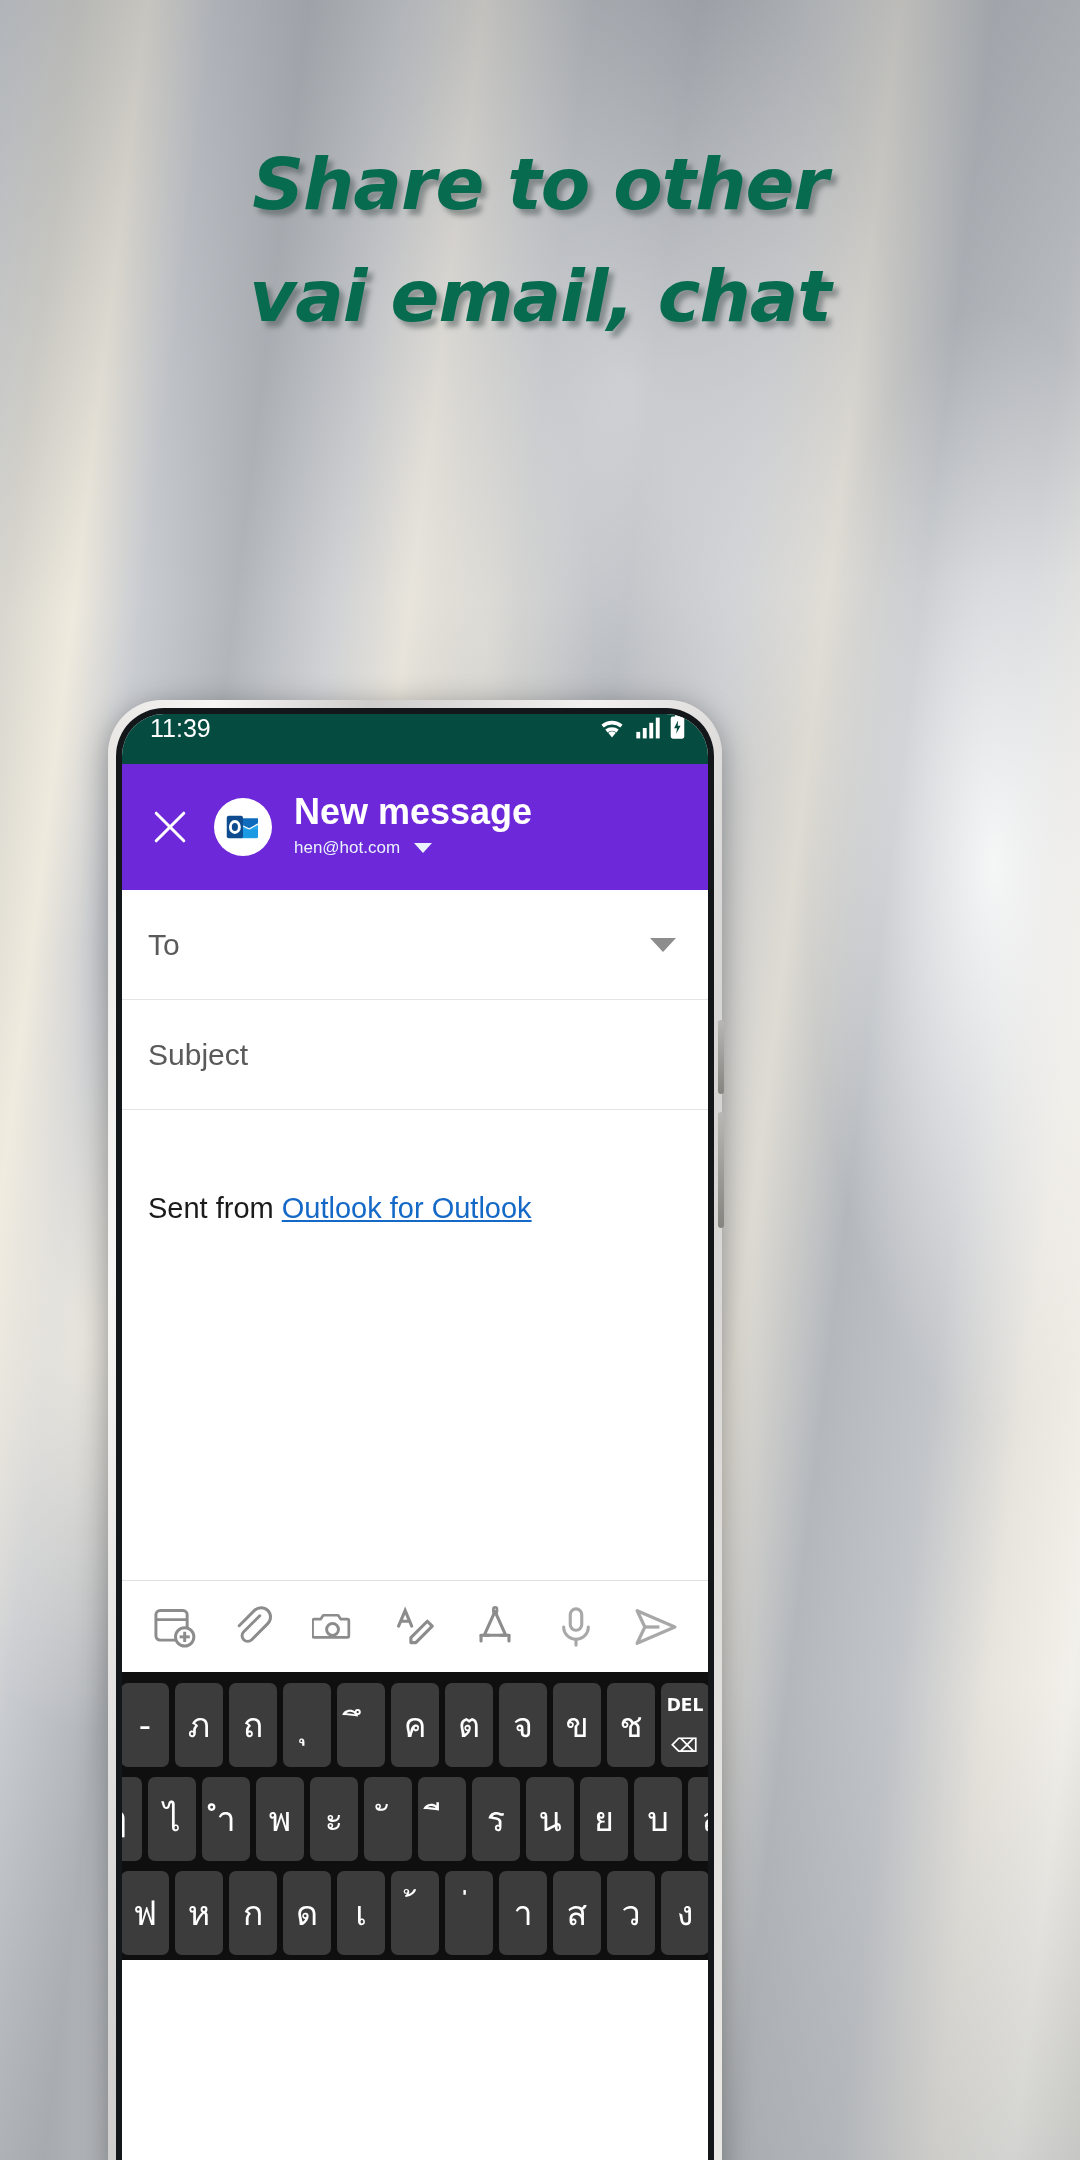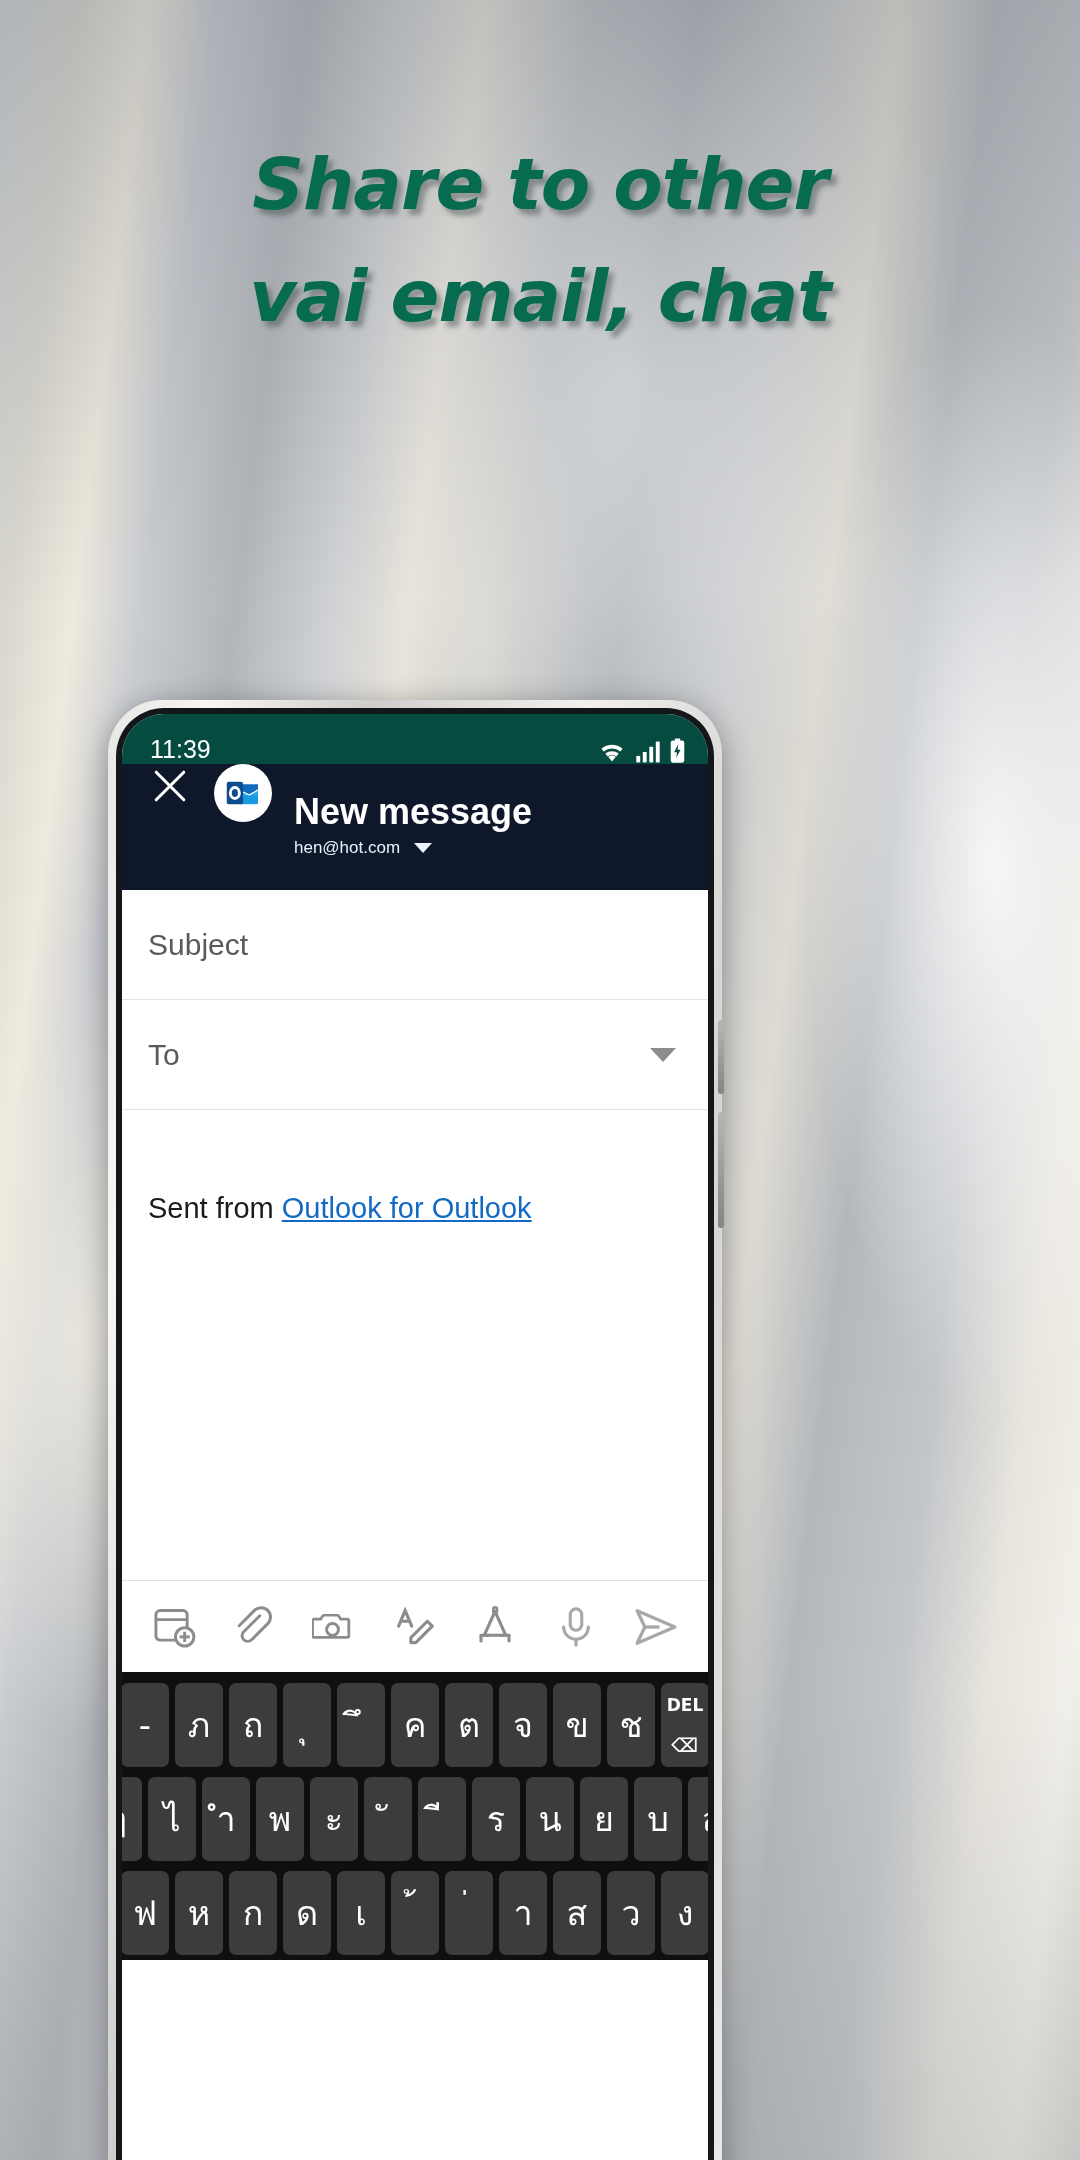--- a/index.html
+++ b/index.html
@@ -77,32 +77,32 @@
   .side-btn {
     position:absolute; right:-2px; width:6px; border-radius:3px;
     background:linear-gradient(180deg,#b9b7b4,#86847f);
   }
   .side-btn.b1 { top:320px; height:74px; }
   .side-btn.b2 { top:412px; height:116px; }
 
   
   .statusbar {
     height:50px; background:#064b3f; color:#fff;
-    display:flex; align-items:flex-end; justify-content:space-between;
+    display:flex; align-items:flex-start; justify-content:space-between;
     padding:0 22px 0 28px;
     font-size:25px;
   }
   .status-icons { display:flex; align-items:flex-end; gap:8px; }
   .ic-wifi, .ic-sig, .ic-bat { display:block; }
 
   
   .appbar {
-    background:#0f172a;
+    background:#6d28d9;
     height:126px;
-    display:flex; 
+    display:flex; align-items:center;
     padding:0 26px;
     gap:22px;
   }
   .close-x {
     width:44px;height:44px;flex:0 0 auto;
     position:relative; cursor:pointer;
   }
   .close-x::before,.close-x::after{
     content:""; position:absolute; left:50%; top:50%;
     width:42px;height:3px;background:#fff;border-radius:2px;
@@ -228,26 +228,26 @@
         <div class="appbar-text">
           <div class="appbar-title">New message</div>
           <div class="appbar-sub">
             <span>hen@hot.com</span>
             <span class="chev"></span>
           </div>
         </div>
       </div>
 
       <div class="field">
-        <span class="lbl">Subject</span>
-      </div>
-
-      <div class="field">
         <span class="lbl">To</span>
         <span class="chev-dark"></span>
+      </div>
+
+      <div class="field">
+        <span class="lbl">Subject</span>
       </div>
 
 
       <div class="body-area">
         <span>Sent from </span><a href="#">Outlook for Outlook</a>
       </div>
 
       <div class="toolbar">
         <div class="tb-btn">
           <svg width="46" height="46" viewBox="0 0 28 28">

